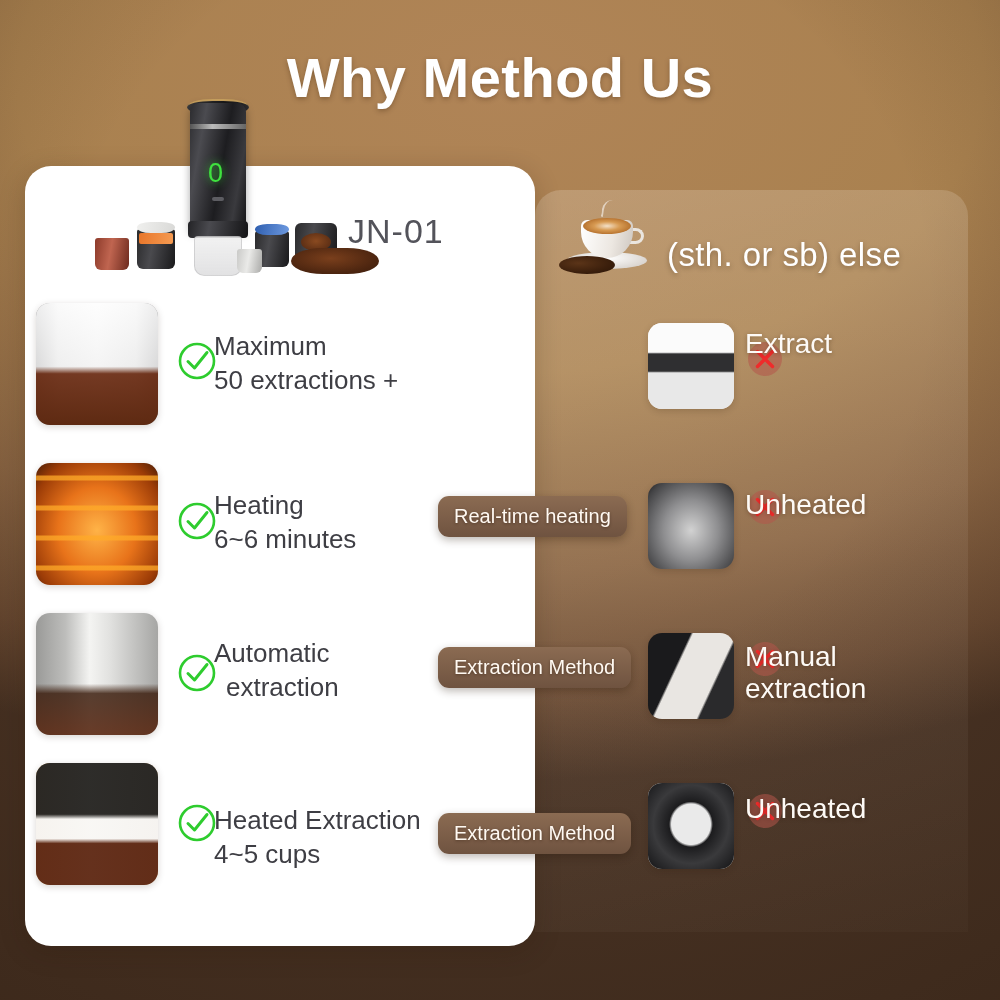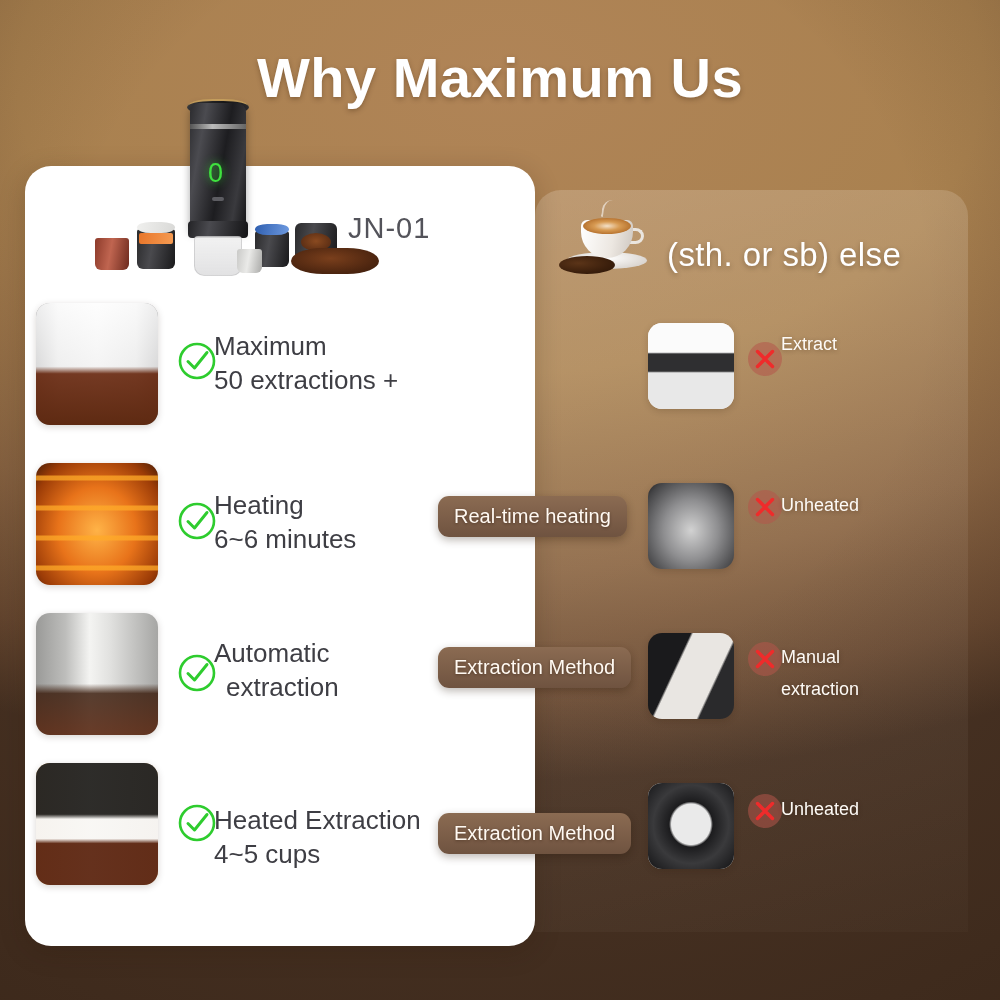--- a/index.html
+++ b/index.html
@@ -89,21 +89,21 @@
   .grounds {
     position:absolute; left:196px; top:145px; width:88px; height:26px;
     border-radius:50%/70%;
     background:radial-gradient(ellipse at 45% 40%, #7a3f1c, #4e2610 65%, #3a1c0b);
     filter:blur(.6px);
   }
 
   
   #product-name {
     position:absolute; left:348px; top:212px;
-    font-size:29px; color:#53535a; letter-spacing:1px;
+    font-size:34px; color:#53535a; letter-spacing:1px;
   }
   #competitor-head {
     position:absolute; left:555px; top:200px;
     display:flex; align-items:flex-end; gap:8px;
   }
   #competitor-label {
     font-size:33px; color:#ffffff; letter-spacing:.4px;
     text-shadow:0 2px 5px rgba(50,30,12,.35);
   }
   
@@ -208,22 +208,22 @@
   .cross-mark { left:745px; }
   .mark svg { width:100%; height:100%; display:block; }
 
   
   .pro-text {
     position:absolute; left:214px;
     font-size:26px; line-height:34px; color:#3e3e44;
     white-space:pre-line;
   }
   .con-text {
-    position:absolute; left:781px;
-    font-size:18px; line-height:32px; color:#fdfaf6;
+    position:absolute; left:745px;
+    font-size:28px; line-height:32px; color:#fdfaf6;
     white-space:pre-line;
     text-shadow:0 1px 4px rgba(45,26,10,.35);
   }
 
   
   .badge {
     position:absolute;
     background:linear-gradient(180deg,#8b6b52,#6f5340);
     color:#fff9f2; font-size:20px;
     padding:9px 16px; border-radius:11px;
@@ -234,21 +234,21 @@
 </style>
 </head>
 <body>
 
 <div id="bg"></div>
 <div id="bg-vignette"></div>
 
 <div id="right-panel"></div>
 <div id="left-card"></div>
 
-<div id="title">Why Maximum Us</div>
+<div id="title">Why Method Us</div>
 
 <div id="hero">
   <div class="capsule cap-dark" style="left:0px; top:135px; width:34px; height:32px; background:linear-gradient(100deg,#8c3a2a,#c06550 45%,#6d2a1e);"></div>
   <div class="capsule cap-dark" style="left:42px; top:126px; width:38px; height:40px;">
     <div class="cap-top" style="background:linear-gradient(100deg,#f0f0ee,#d9d9d7);"></div>
     <div style="position:absolute; left:2px; top:4px; right:2px; height:11px; background:linear-gradient(100deg,#e8762a,#f59b52); border-radius:2px;"></div>
   </div>
   <div class="machine-top"></div>
   <div class="machine-body"></div>
   <div class="machine-ring"></div>

